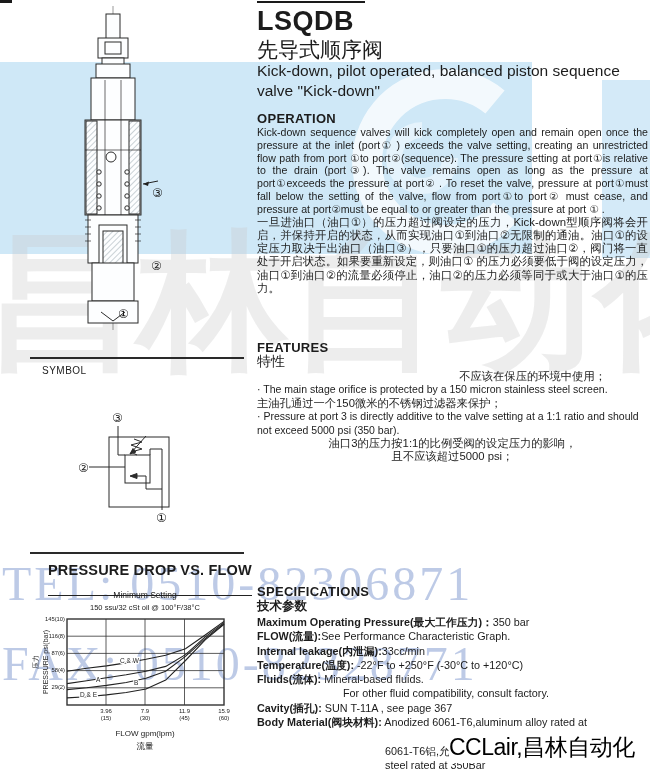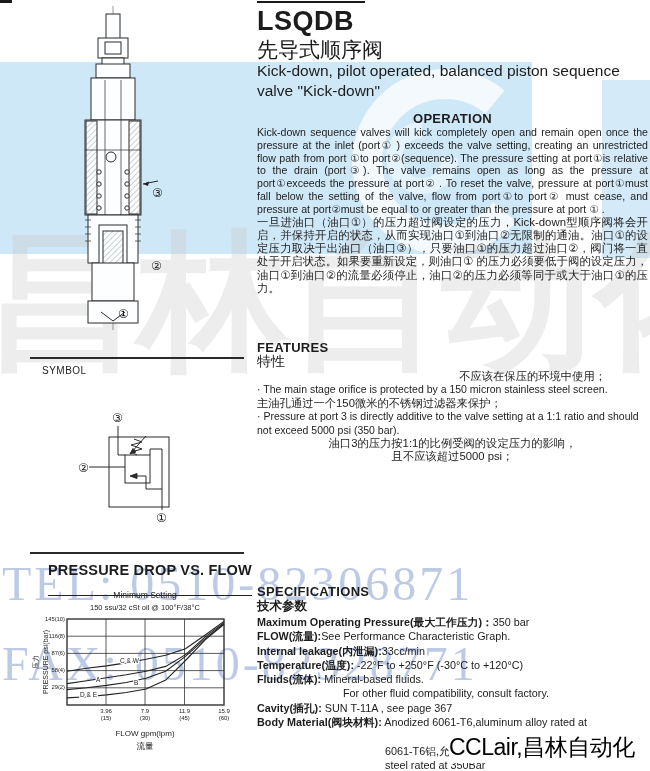--- a/index.html
+++ b/index.html
@@ -29,21 +29,21 @@
   .topline-l{left:0;top:0;width:12px;height:3px;background:#1a1a1a;}
   .topline-r{left:257px;top:1px;width:108px;height:2px;background:#1a1a1a;}
   .rule{background:#2a2a2a;height:2px;}
   .rule1{left:30px;top:357px;width:214px;}
   .rule2{left:30px;top:552px;width:214px;}
   
   .rcol{left:257px;width:391px;}
   .model{top:6px;font-size:27px;font-weight:bold;letter-spacing:.5px;}
   .title-zh{top:36px;font-size:21px;}
   .title-en{top:61px;font-size:15.5px;line-height:20px;}
-  .h-op{top:111px;text-align:center;}
+  .h-op{top:111px;}
   .sec-h{font-size:13px;font-weight:bold;letter-spacing:.3px;}
   .op-en{top:126px;font-size:10.6px;line-height:12.8px;text-align:justify;}
   .op-zh{font-size:11.4px;line-height:13.3px;}
   .h-feat{top:340px;}
   .feat-zh-h{top:353px;font-size:14px;}
   .feat-list{top:370px;font-size:10.5px;line-height:13.4px;}
   .feat-list .zh{font-size:11.3px;}
   .zh-right{text-align:right;padding-right:42px;}
   .zh-center{text-align:center;}
   .h-spec{top:584px;}

